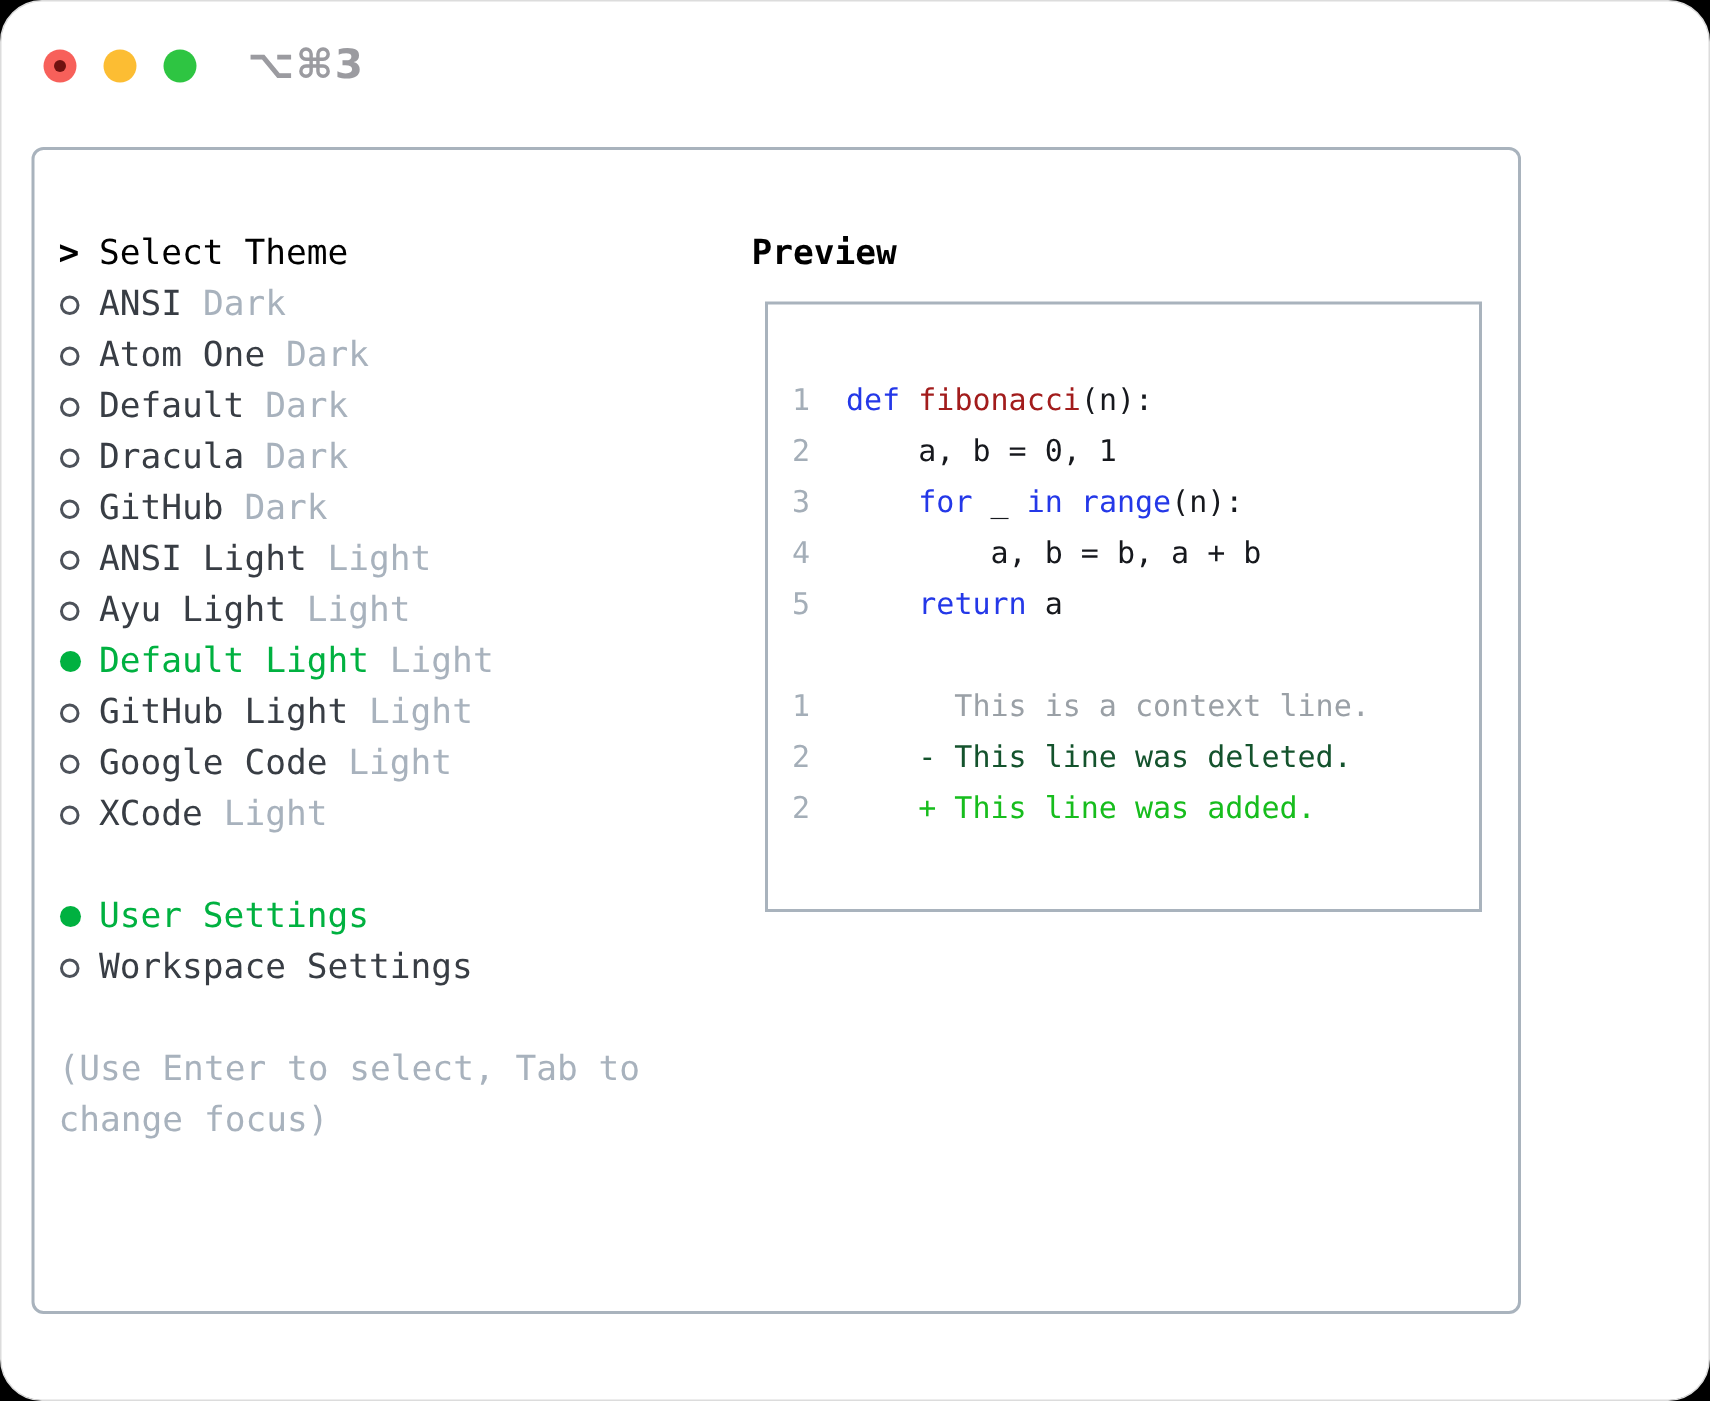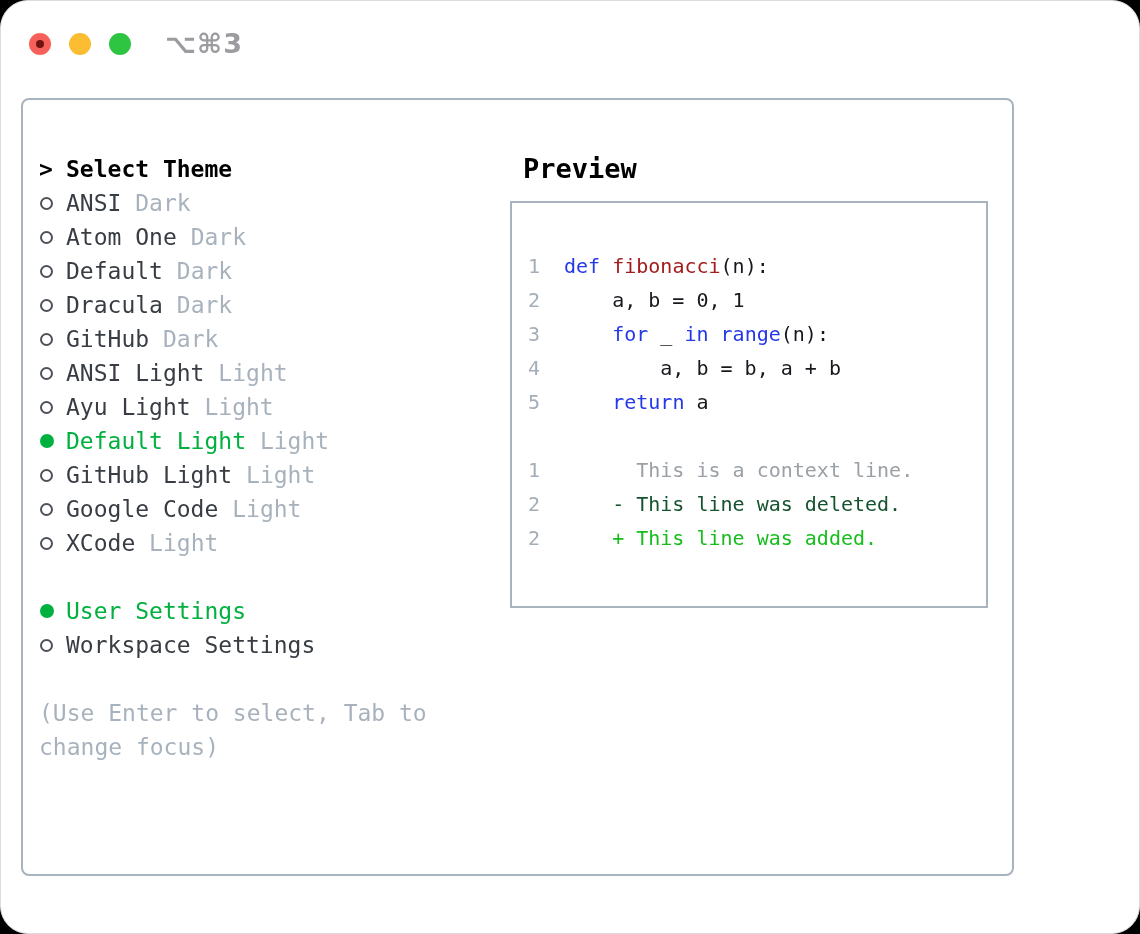--- a/index.html
+++ b/index.html
@@ -37,33 +37,33 @@
     color:#383d44;
   }
   .row{display:flex;align-items:center;height:34px;white-space:pre;}
   .marker{width:27px;flex:0 0 27px;display:flex;align-items:center;}
   .cursor{font-weight:bold;color:#000;}
   .radio{
     width:13px;height:13px;border:2px solid #4d525a;border-radius:50%;
     box-sizing:border-box;margin-left:1px;
   }
   .radio.sel{width:14px;height:14px;border:none;background:#00b140;}
-  .menu-title{font-weight:bold;color:#000;}
+  .menu-title{font-weight:normal;color:#000;}
   .theme-name{color:#383d44;}
   .theme-name.sel{color:#00b140;}
   .variant{color:#a8b2bd;}
   .spacer{height:34px;}
   .hint{
     margin-top:0;color:#a8b2bd;width:430px;white-space:normal;
     font-size:23px;line-height:34px;
   }
   
   .preview-title{
     position:absolute;left:478px;top:52px;height:34px;line-height:34px;
-    font-size:27px;font-weight:bold;color:#000;margin-left:22px;
+    font-size:23px;font-weight:bold;color:#000;
   }
   .preview-box{
     position:absolute;left:487px;top:101px;width:478px;height:407px;
     border:2px solid #a9b3bd;box-sizing:border-box;background:#fff;
     padding:46px 0 0 16px;overflow:hidden;
   }
   .code-line{height:34px;line-height:34px;font-size:20px;white-space:pre;}
   .lnum{display:inline-block;width:36px;color:#a4aeb8;}
   .seg-kw{color:#2438e8;}
   .seg-fn{color:#a21c1c;}

